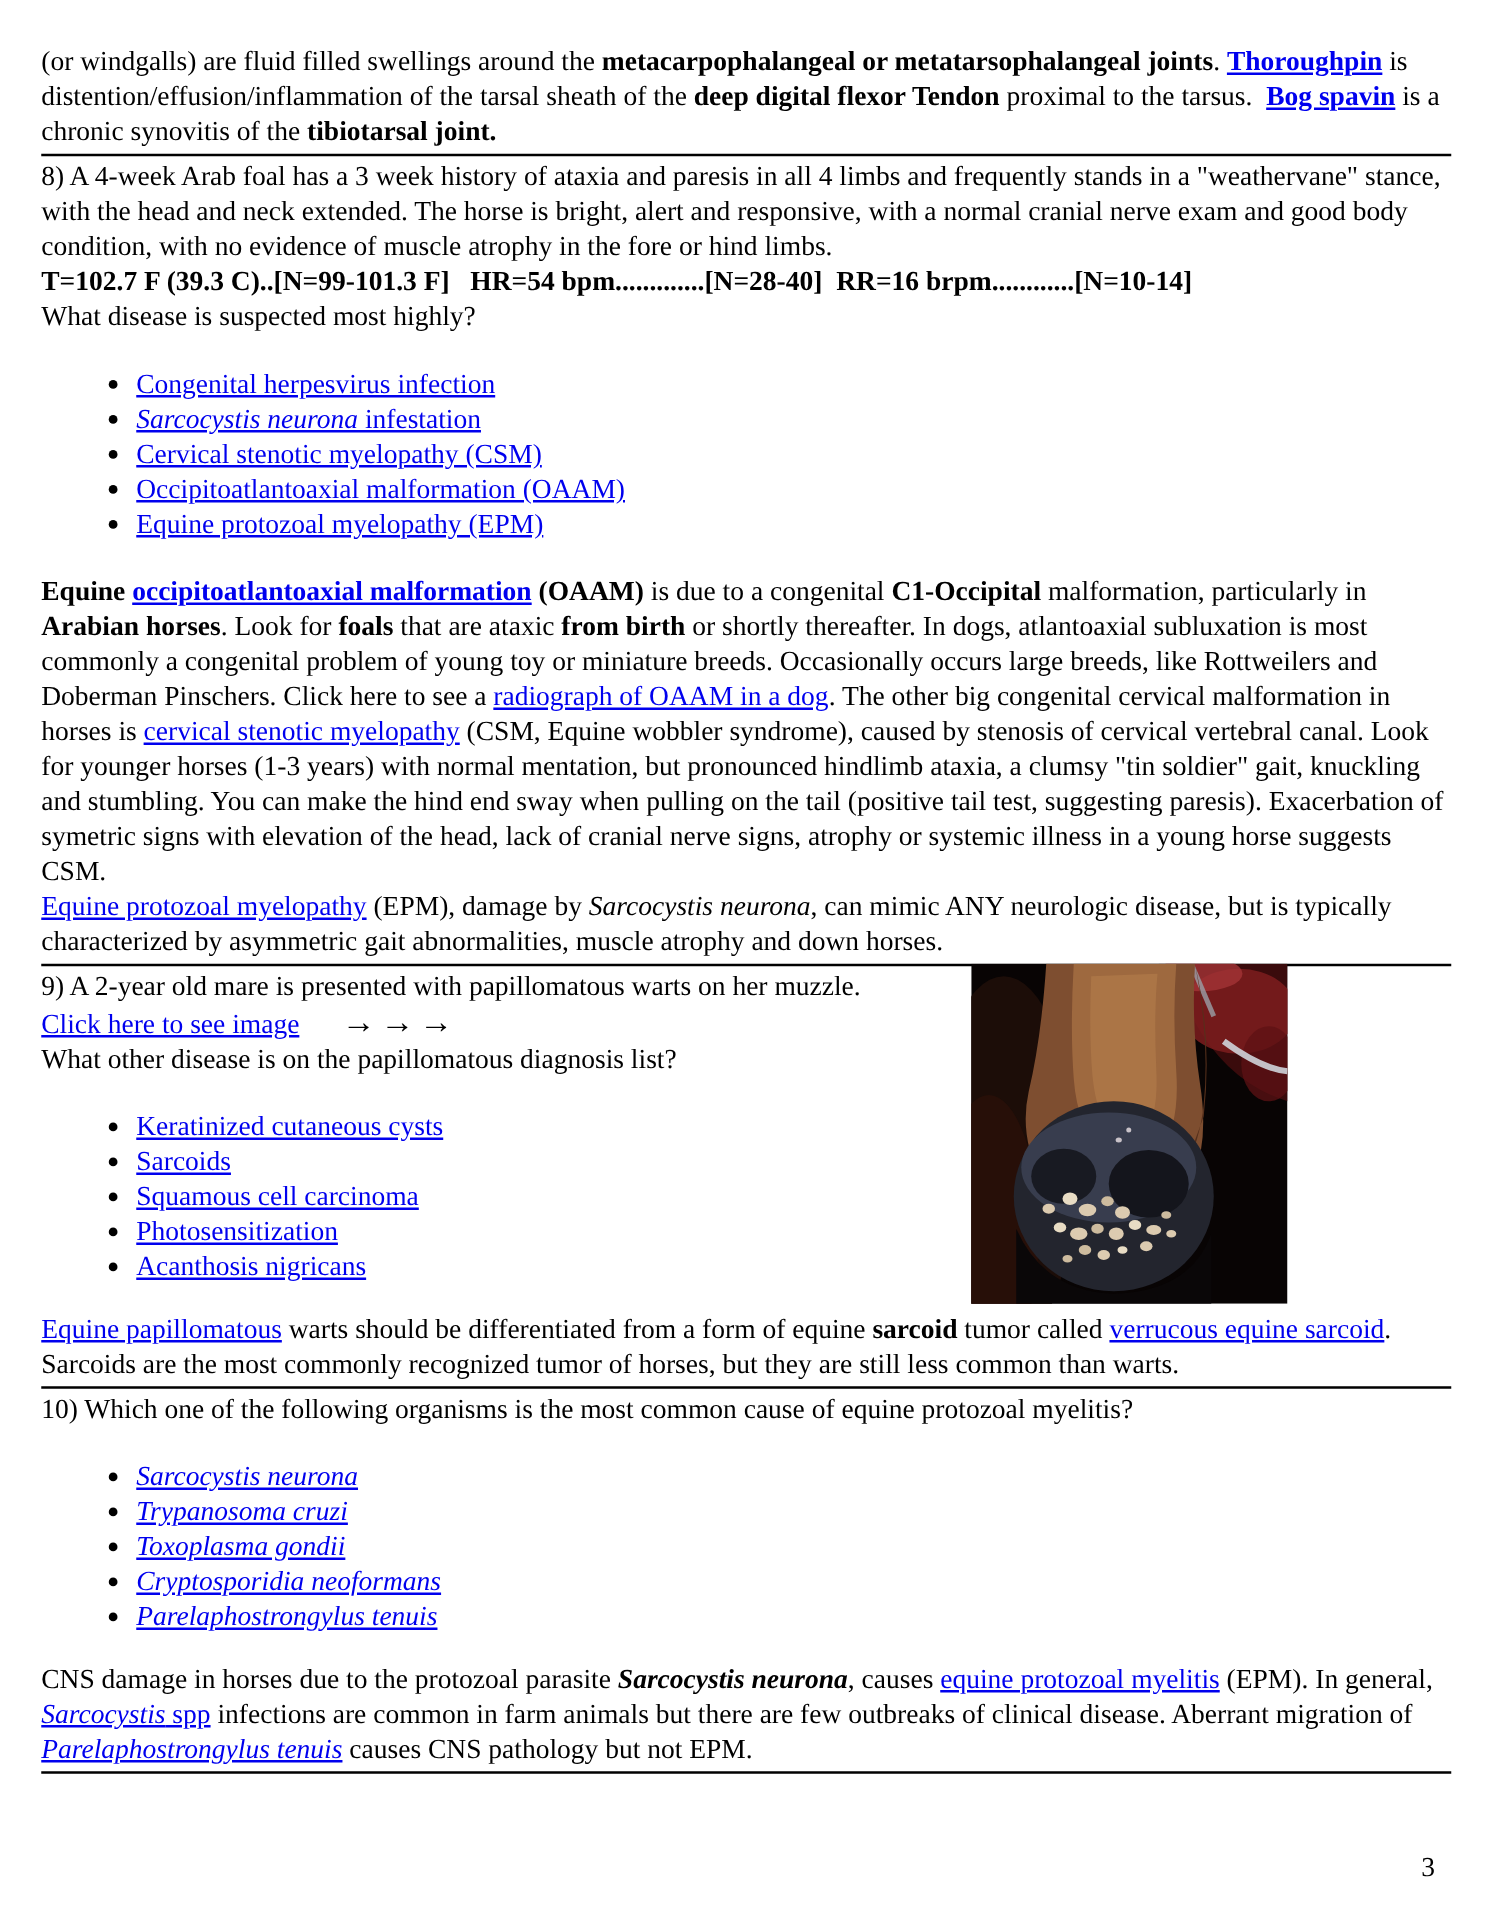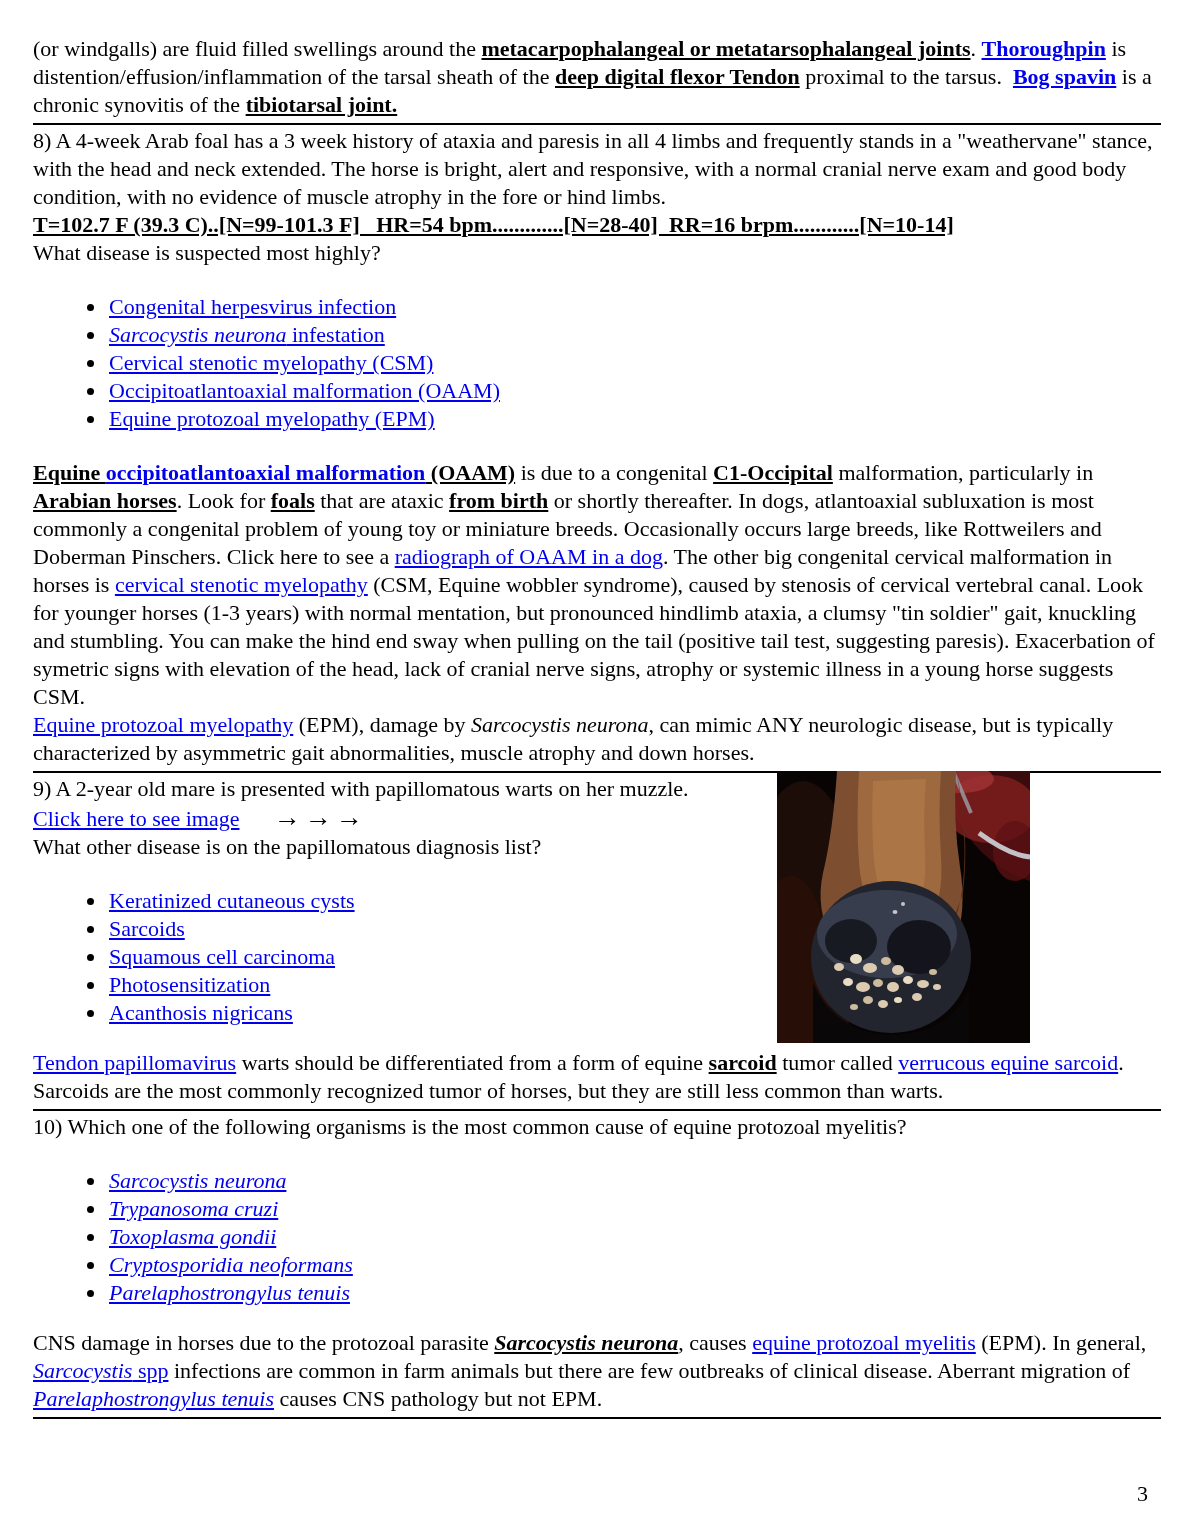--- a/index.html
+++ b/index.html
@@ -1,20 +1,20 @@
 <!DOCTYPE html>
 <html><head>
 <meta charset="utf-8">
 <style>
   * { margin:0; padding:0; box-sizing:border-box; }
   html, body { background:#ffffff; }
   body { width:1194px; height:1536px; font-family:"Liberation Serif","DejaVu Serif",serif; }
   .page { position:relative; width:1194px; height:1536px; padding:0 33px; font-size:22px; line-height:28px; color:#000; overflow:hidden; }
   .para { white-space:pre-wrap; }
-  .b { font-weight:bold;text-decoration:underline; }
+  .b { font-weight:bold; }
   .i { font-style:italic; }
   .lnk { color:#0000ee; text-decoration:underline; cursor:pointer;text-align:center; }
   hr.rule { border:none; border-top:2px solid #000; margin:4px 0 2px; }
   ul.options { margin:26px 0 0; padding-left:74px; list-style:disc; }
   ul.options li { padding-left:2px; }
   .mt35 { margin-top:35px; }
   .mt26 { margin-top:26px; }
   .mt22 { margin-top:22px; }
   .arrows { font-weight:bold; font-size:27px; margin-left:34px; letter-spacing:4px; }
   .photo { position:absolute; left:777px; top:771px; width:253px; height:272px; }
@@ -51,21 +51,21 @@
     <p class="para">9) A 2-year old mare is presented with papillomatous warts on her muzzle.</p>
     <p class="para"><a href="#" class="lnk">Click here to see image</a><span class="arrows">→→→</span></p>
     <p class="para">What other disease is on the papillomatous diagnosis list?</p>
     <ul class="options">
         <li><a href="#" class="lnk">Keratinized cutaneous cysts</a></li>
         <li><a href="#" class="lnk">Sarcoids</a></li>
         <li><a href="#" class="lnk">Squamous cell carcinoma</a></li>
         <li><a href="#" class="lnk">Photosensitization</a></li>
         <li><a href="#" class="lnk">Acanthosis nigricans</a></li>
       </ul>
-    <p class="para mt22"><a href="#" class="lnk">Tendon papillomavirus</a><span> warts should be differentiated from a form of equine </span><span class="b">sarcoid</span><span> tumor called </span><a href="#" class="lnk">verrucous equine sarcoid</a><span>. Sarcoids are the most commonly recognized tumor of horses, but they are still less common than warts.</span></p>
+    <p class="para mt22"><a href="#" class="lnk">Equine papillomatous</a><span> warts should be differentiated from a form of equine </span><span class="b">sarcoid</span><span> tumor called </span><a href="#" class="lnk">verrucous equine sarcoid</a><span>. Sarcoids are the most commonly recognized tumor of horses, but they are still less common than warts.</span></p>
   </div>
 
   <hr class="rule">
 
   <div>
     <p class="para">10) Which one of the following organisms is the most common cause of equine protozoal myelitis?</p>
     <ul class="options">
         <li><a href="#" class="lnk i">Sarcocystis neurona</a></li>
         <li><a href="#" class="lnk i">Trypanosoma cruzi</a></li>
         <li><a href="#" class="lnk i">Toxoplasma gondii</a></li>

